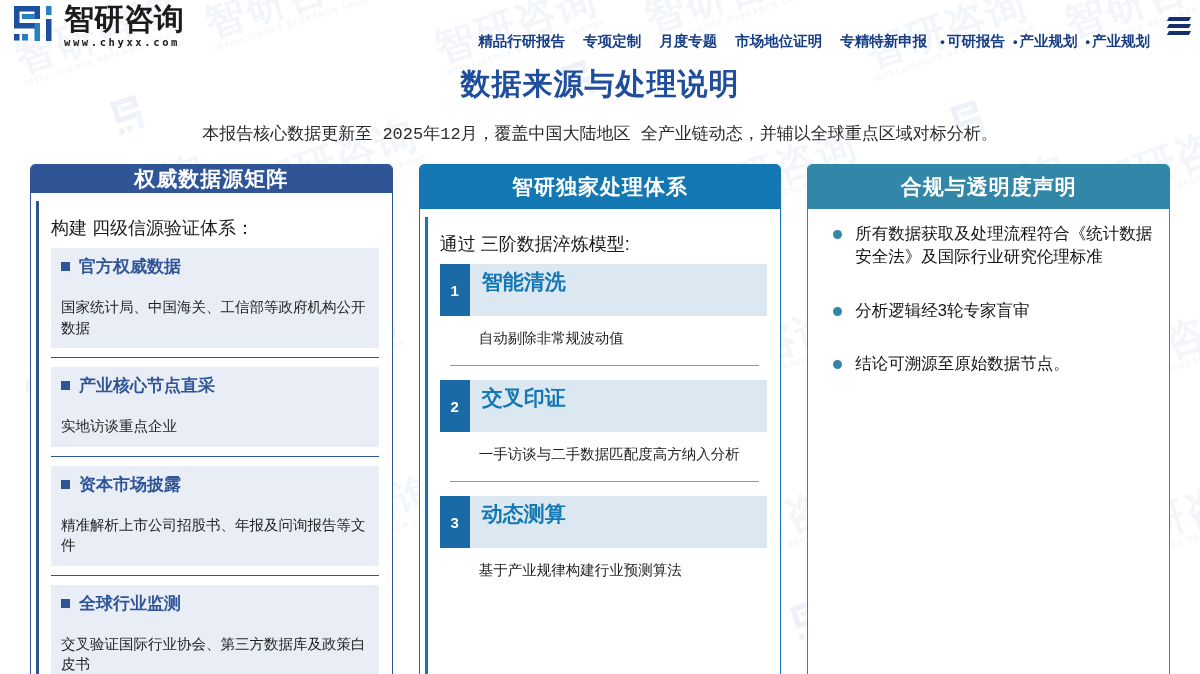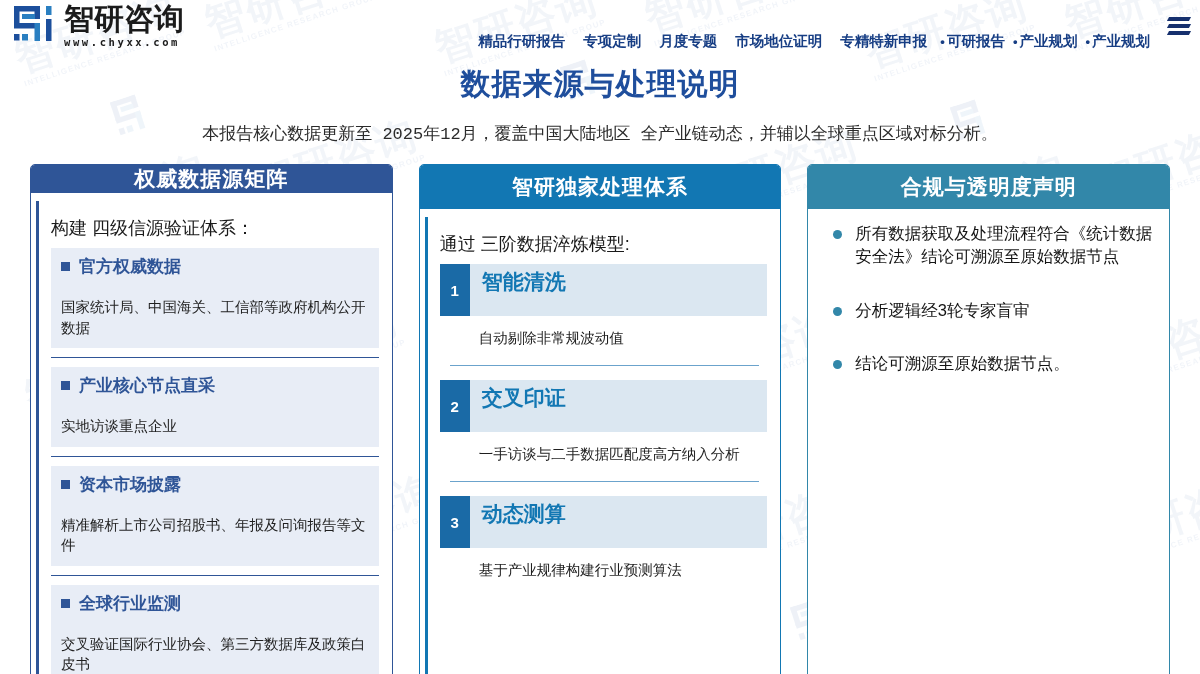--- a/index.html
+++ b/index.html
@@ -490,21 +490,21 @@
         </div>
         <div class="step-desc">基于产业规律构建行业预测算法</div>
       </div>
     </div>
     <div class="card card-3">
       <div class="card-header">合规与透明度声明</div>
       <div class="card-body">
         <ul class="compliance-list">
           <li>
             <span class="dot-bullet"></span>
-            <span>所有数据获取及处理流程符合《统计数据安全法》结论可溯源至原始数据节点</span>
+            <span>所有数据获取及处理流程符合《统计数据安全法》及国际行业研究伦理标准</span>
           </li>
           <li>
             <span class="dot-bullet"></span>
             <span>分析逻辑经3轮专家盲审</span>
           </li>
           <li>
             <span class="dot-bullet"></span>
             <span>结论可溯源至原始数据节点。</span>
           </li>
         </ul>

